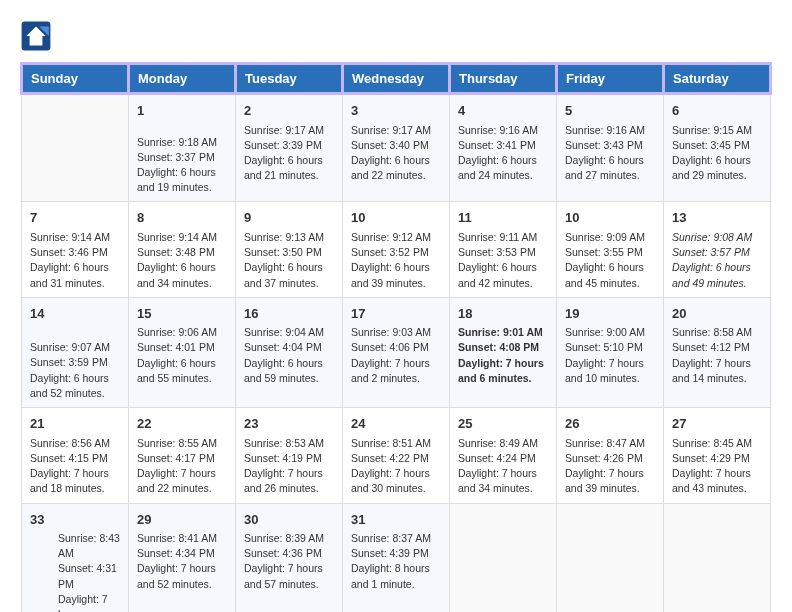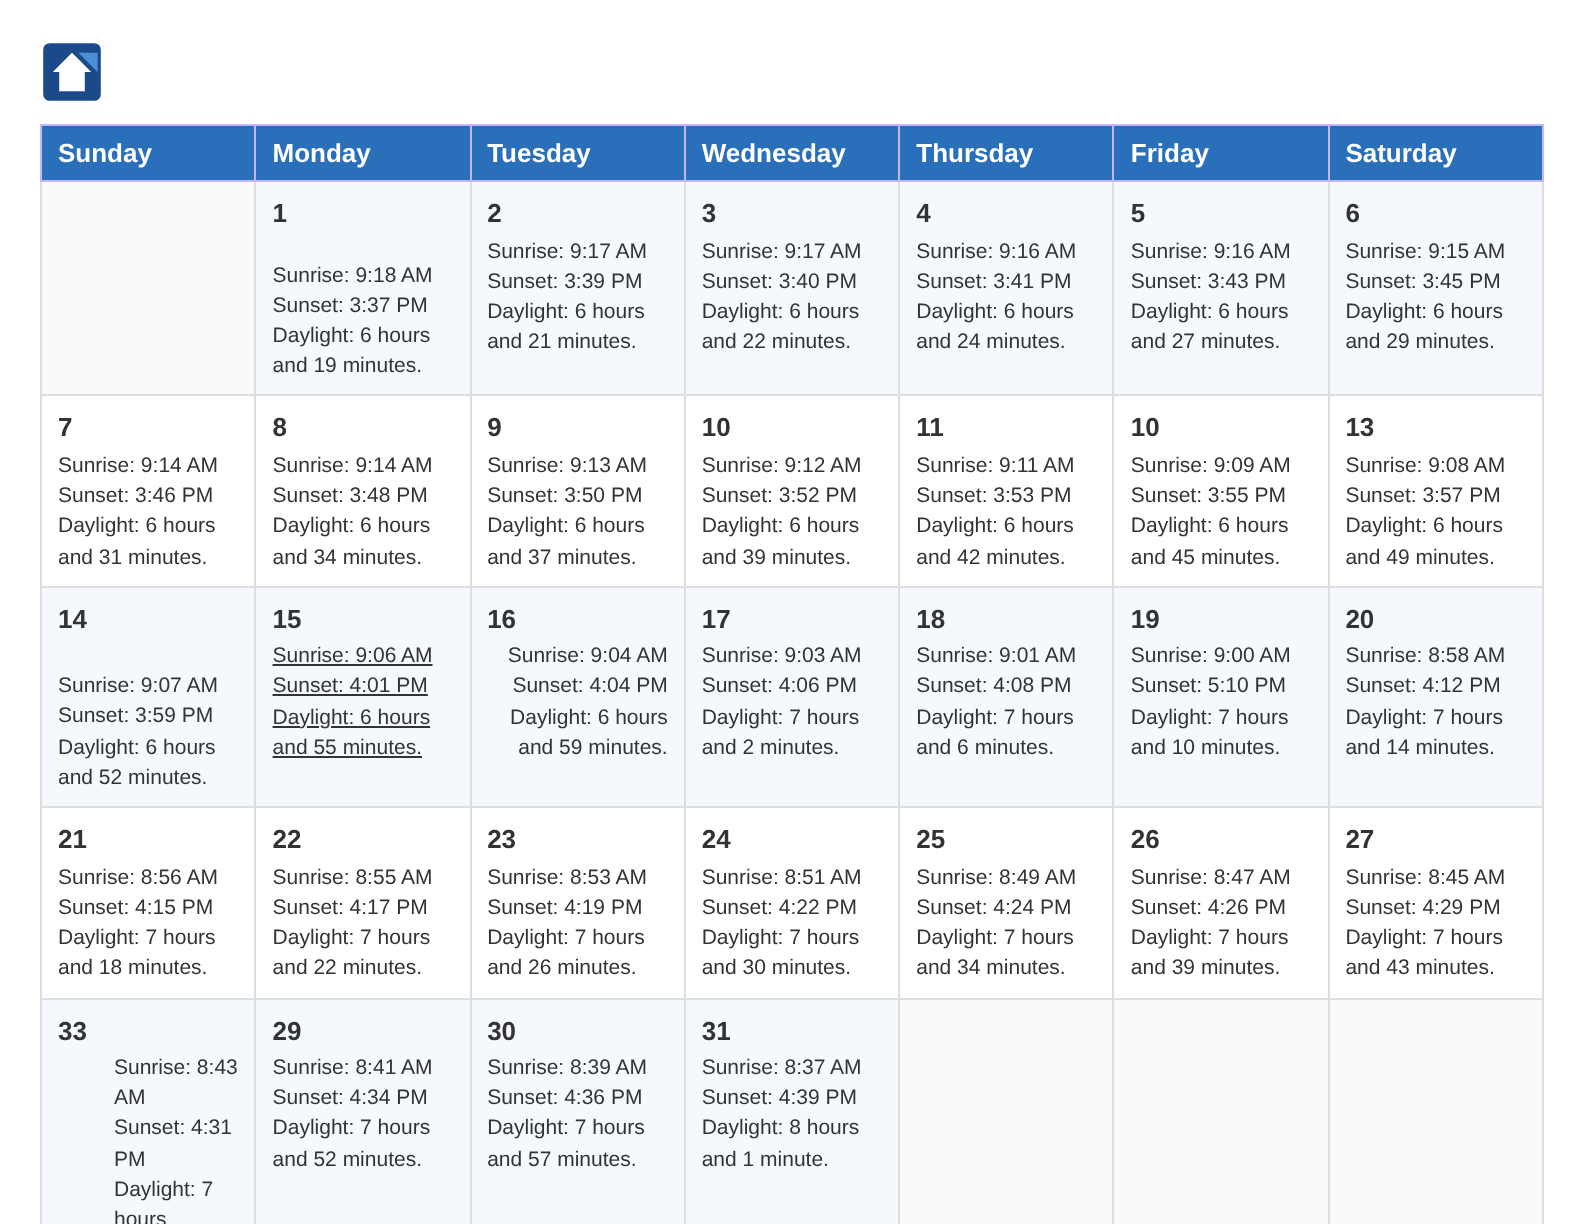--- a/index.html
+++ b/index.html
@@ -51,21 +51,21 @@
       border-collapse: collapse;
       font-size: 11px;
     }
     thead tr th {
       background: #2a6fba;
       color: #fff;
       padding: 6px 8px;
       text-align: left;
       font-size: 13px;
       font-weight: bold;
-      border: 1px solid #c4b5fd;
+      border: 3px solid #c4b5fd;
     }
     tbody tr td {
       border: 1px solid #ddd;
       vertical-align: top;
       padding: 6px 8px;
       height: 88px;
       width: 107px;
       color: #333;
       line-height: 1.5;
     }
@@ -208,58 +208,58 @@
         </td>
         <td>
           <span class="day-num">10</span>
           <div class="day-info" style="white-space: pre-line;">Sunrise: 9:09 AM
 Sunset: 3:55 PM
 Daylight: 6 hours
 and 45 minutes.</div>
         </td>
         <td>
           <span class="day-num">13</span>
-          <div class="day-info" style="white-space: pre-line;">Sunrise: 9:08 AM
+          <div class="day-info" style="white-space: pre-line; font-style: italic;">Sunrise: 9:08 AM
 Sunset: 3:57 PM
 Daylight: 6 hours
 and 49 minutes.</div>
         </td>
       </tr>
       <tr>
         <td>
           <span class="day-num">14</span>
           <div class="day-info" style="white-space: pre-line; margin-top: 17px;">Sunrise: 9:07 AM
 Sunset: 3:59 PM
 Daylight: 6 hours
 and 52 minutes.</div>
         </td>
         <td>
           <span class="day-num">15</span>
-          <div class="day-info" style="white-space: pre-line; text-decoration: underline;">Sunrise: 9:06 AM
+          <div class="day-info" style="white-space: pre-line;">Sunrise: 9:06 AM
 Sunset: 4:01 PM
 Daylight: 6 hours
 and 55 minutes.</div>
         </td>
         <td>
           <span class="day-num">16</span>
-          <div class="day-info" style="white-space: pre-line; text-align: right;">Sunrise: 9:04 AM
+          <div class="day-info" style="white-space: pre-line;">Sunrise: 9:04 AM
 Sunset: 4:04 PM
 Daylight: 6 hours
 and 59 minutes.</div>
         </td>
         <td>
           <span class="day-num">17</span>
           <div class="day-info" style="white-space: pre-line;">Sunrise: 9:03 AM
 Sunset: 4:06 PM
 Daylight: 7 hours
 and 2 minutes.</div>
         </td>
         <td>
           <span class="day-num">18</span>
-          <div class="day-info" style="white-space: pre-line;">Sunrise: 9:01 AM
+          <div class="day-info" style="white-space: pre-line; font-weight: bold;">Sunrise: 9:01 AM
 Sunset: 4:08 PM
 Daylight: 7 hours
 and 6 minutes.</div>
         </td>
         <td>
           <span class="day-num">19</span>
           <div class="day-info" style="white-space: pre-line;">Sunrise: 9:00 AM
 Sunset: 5:10 PM
 Daylight: 7 hours
 and 10 minutes.</div>

